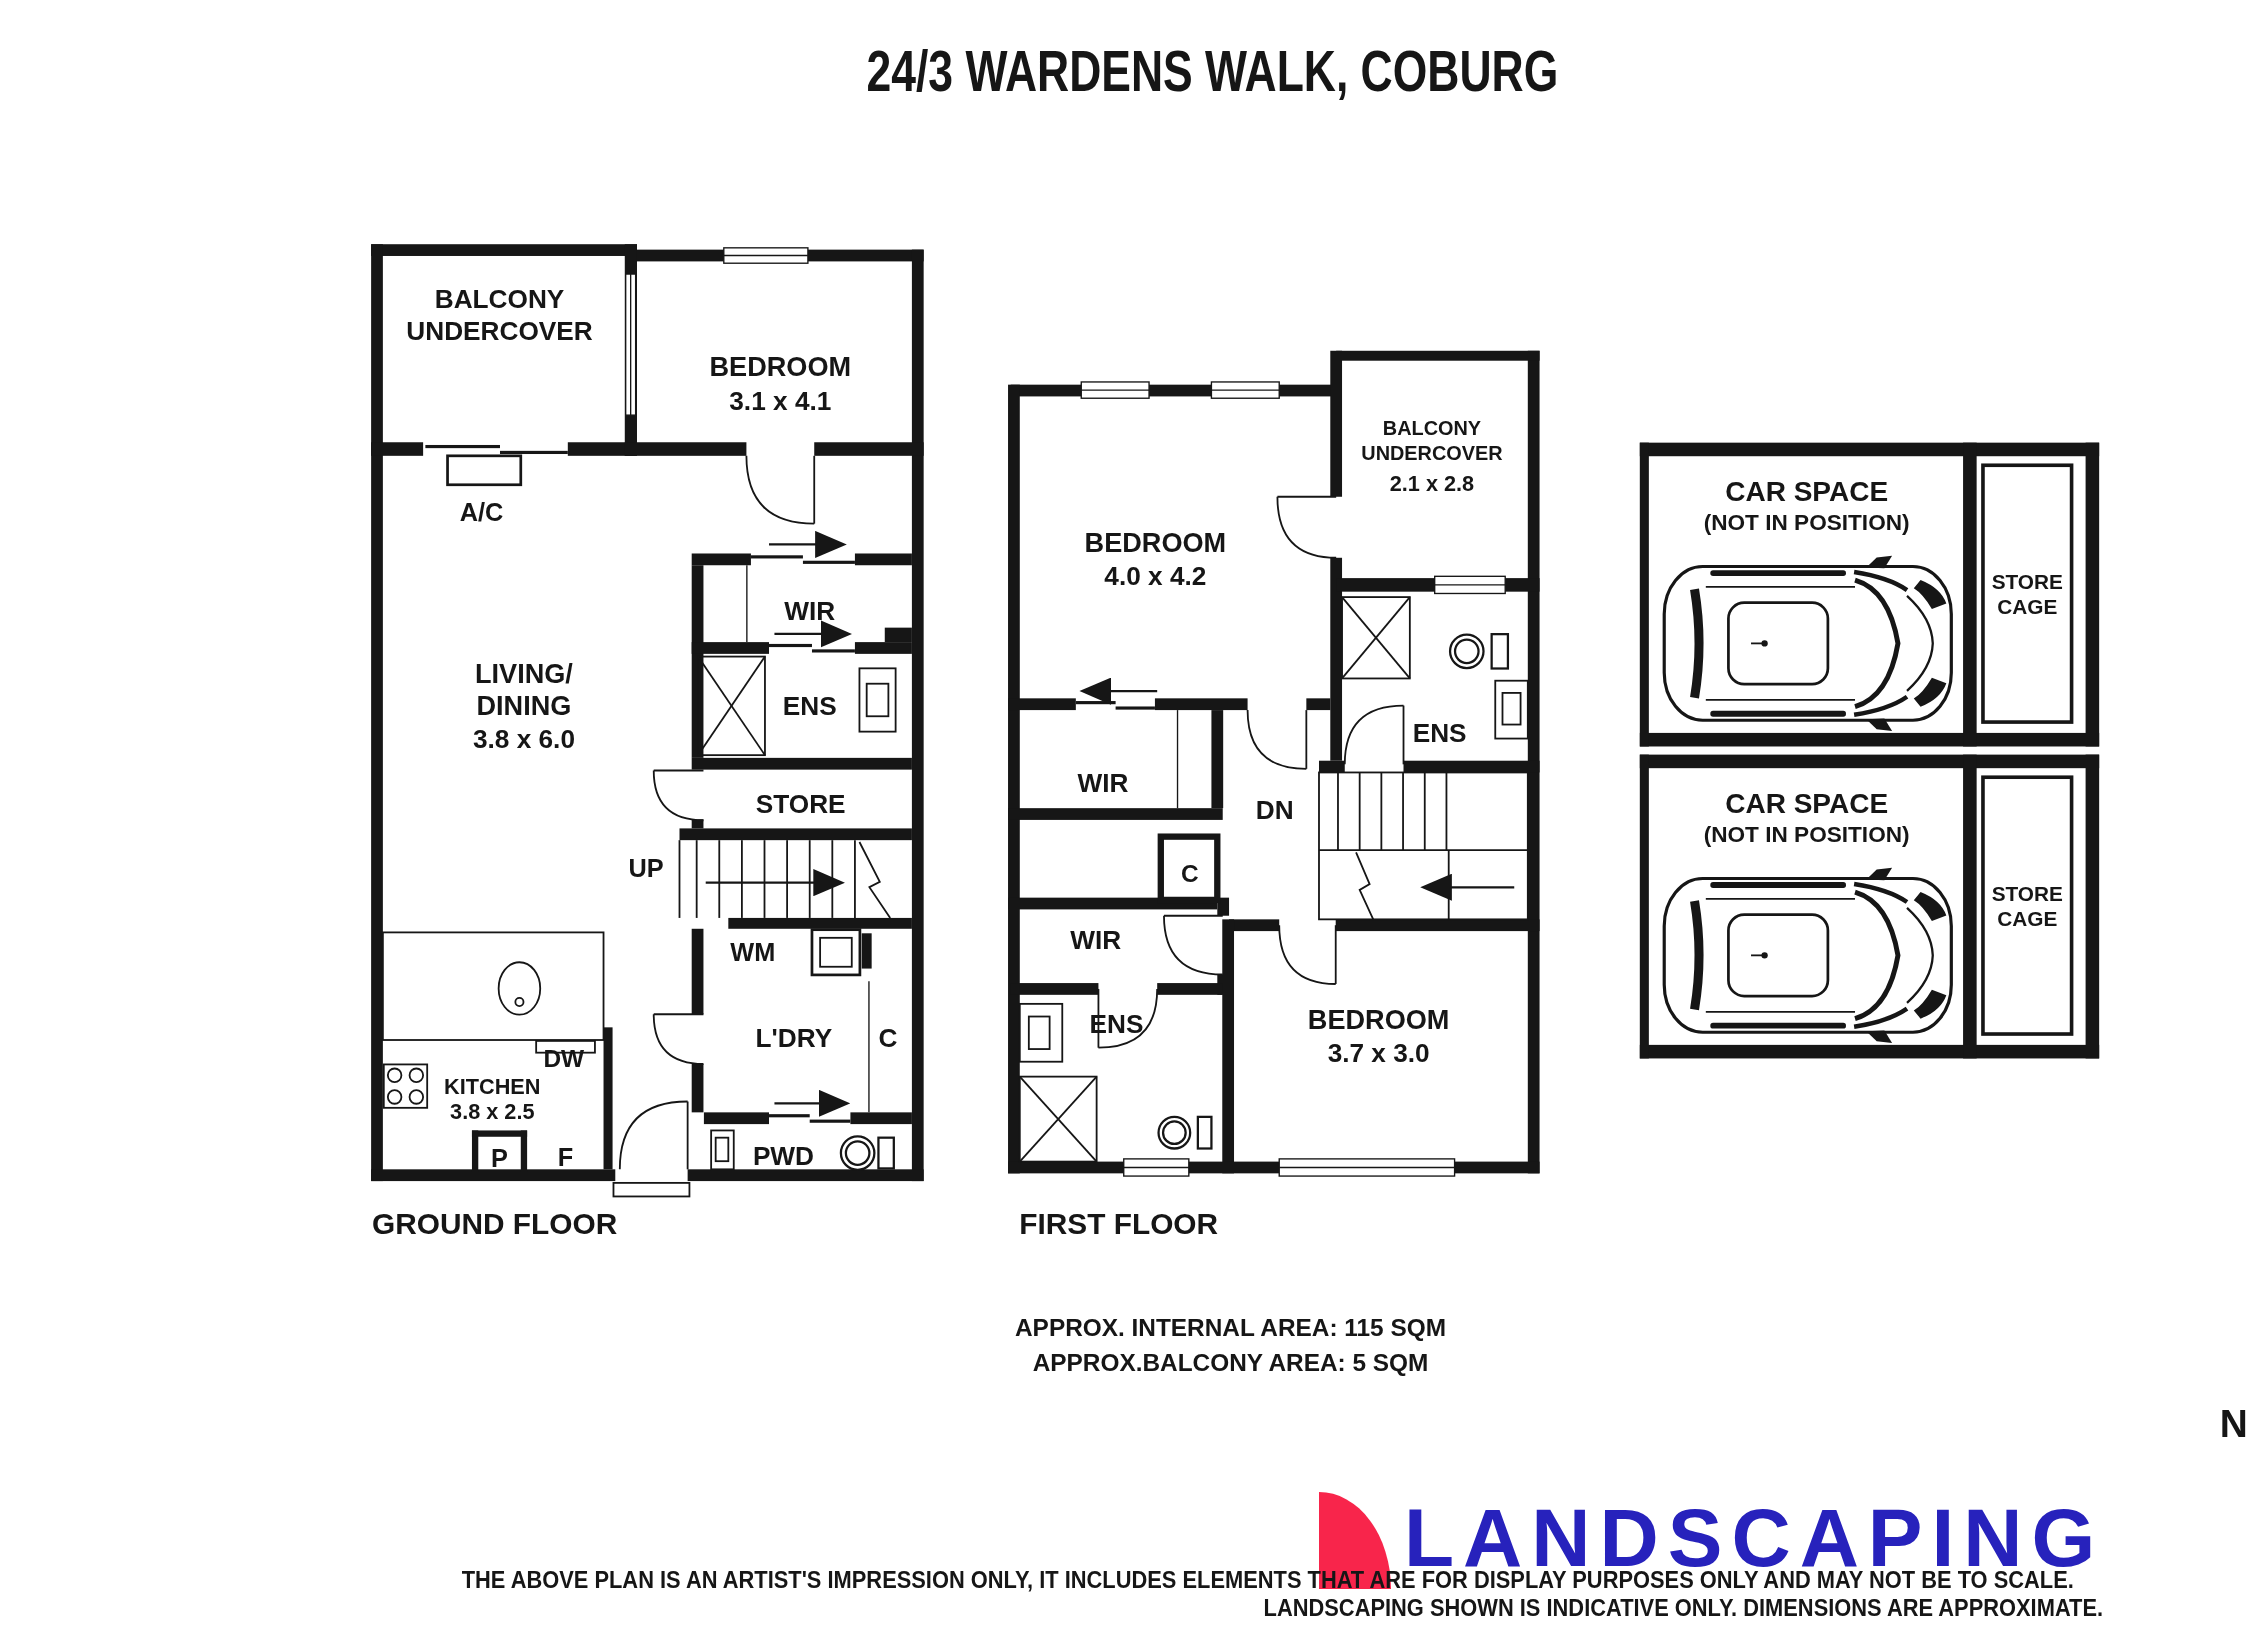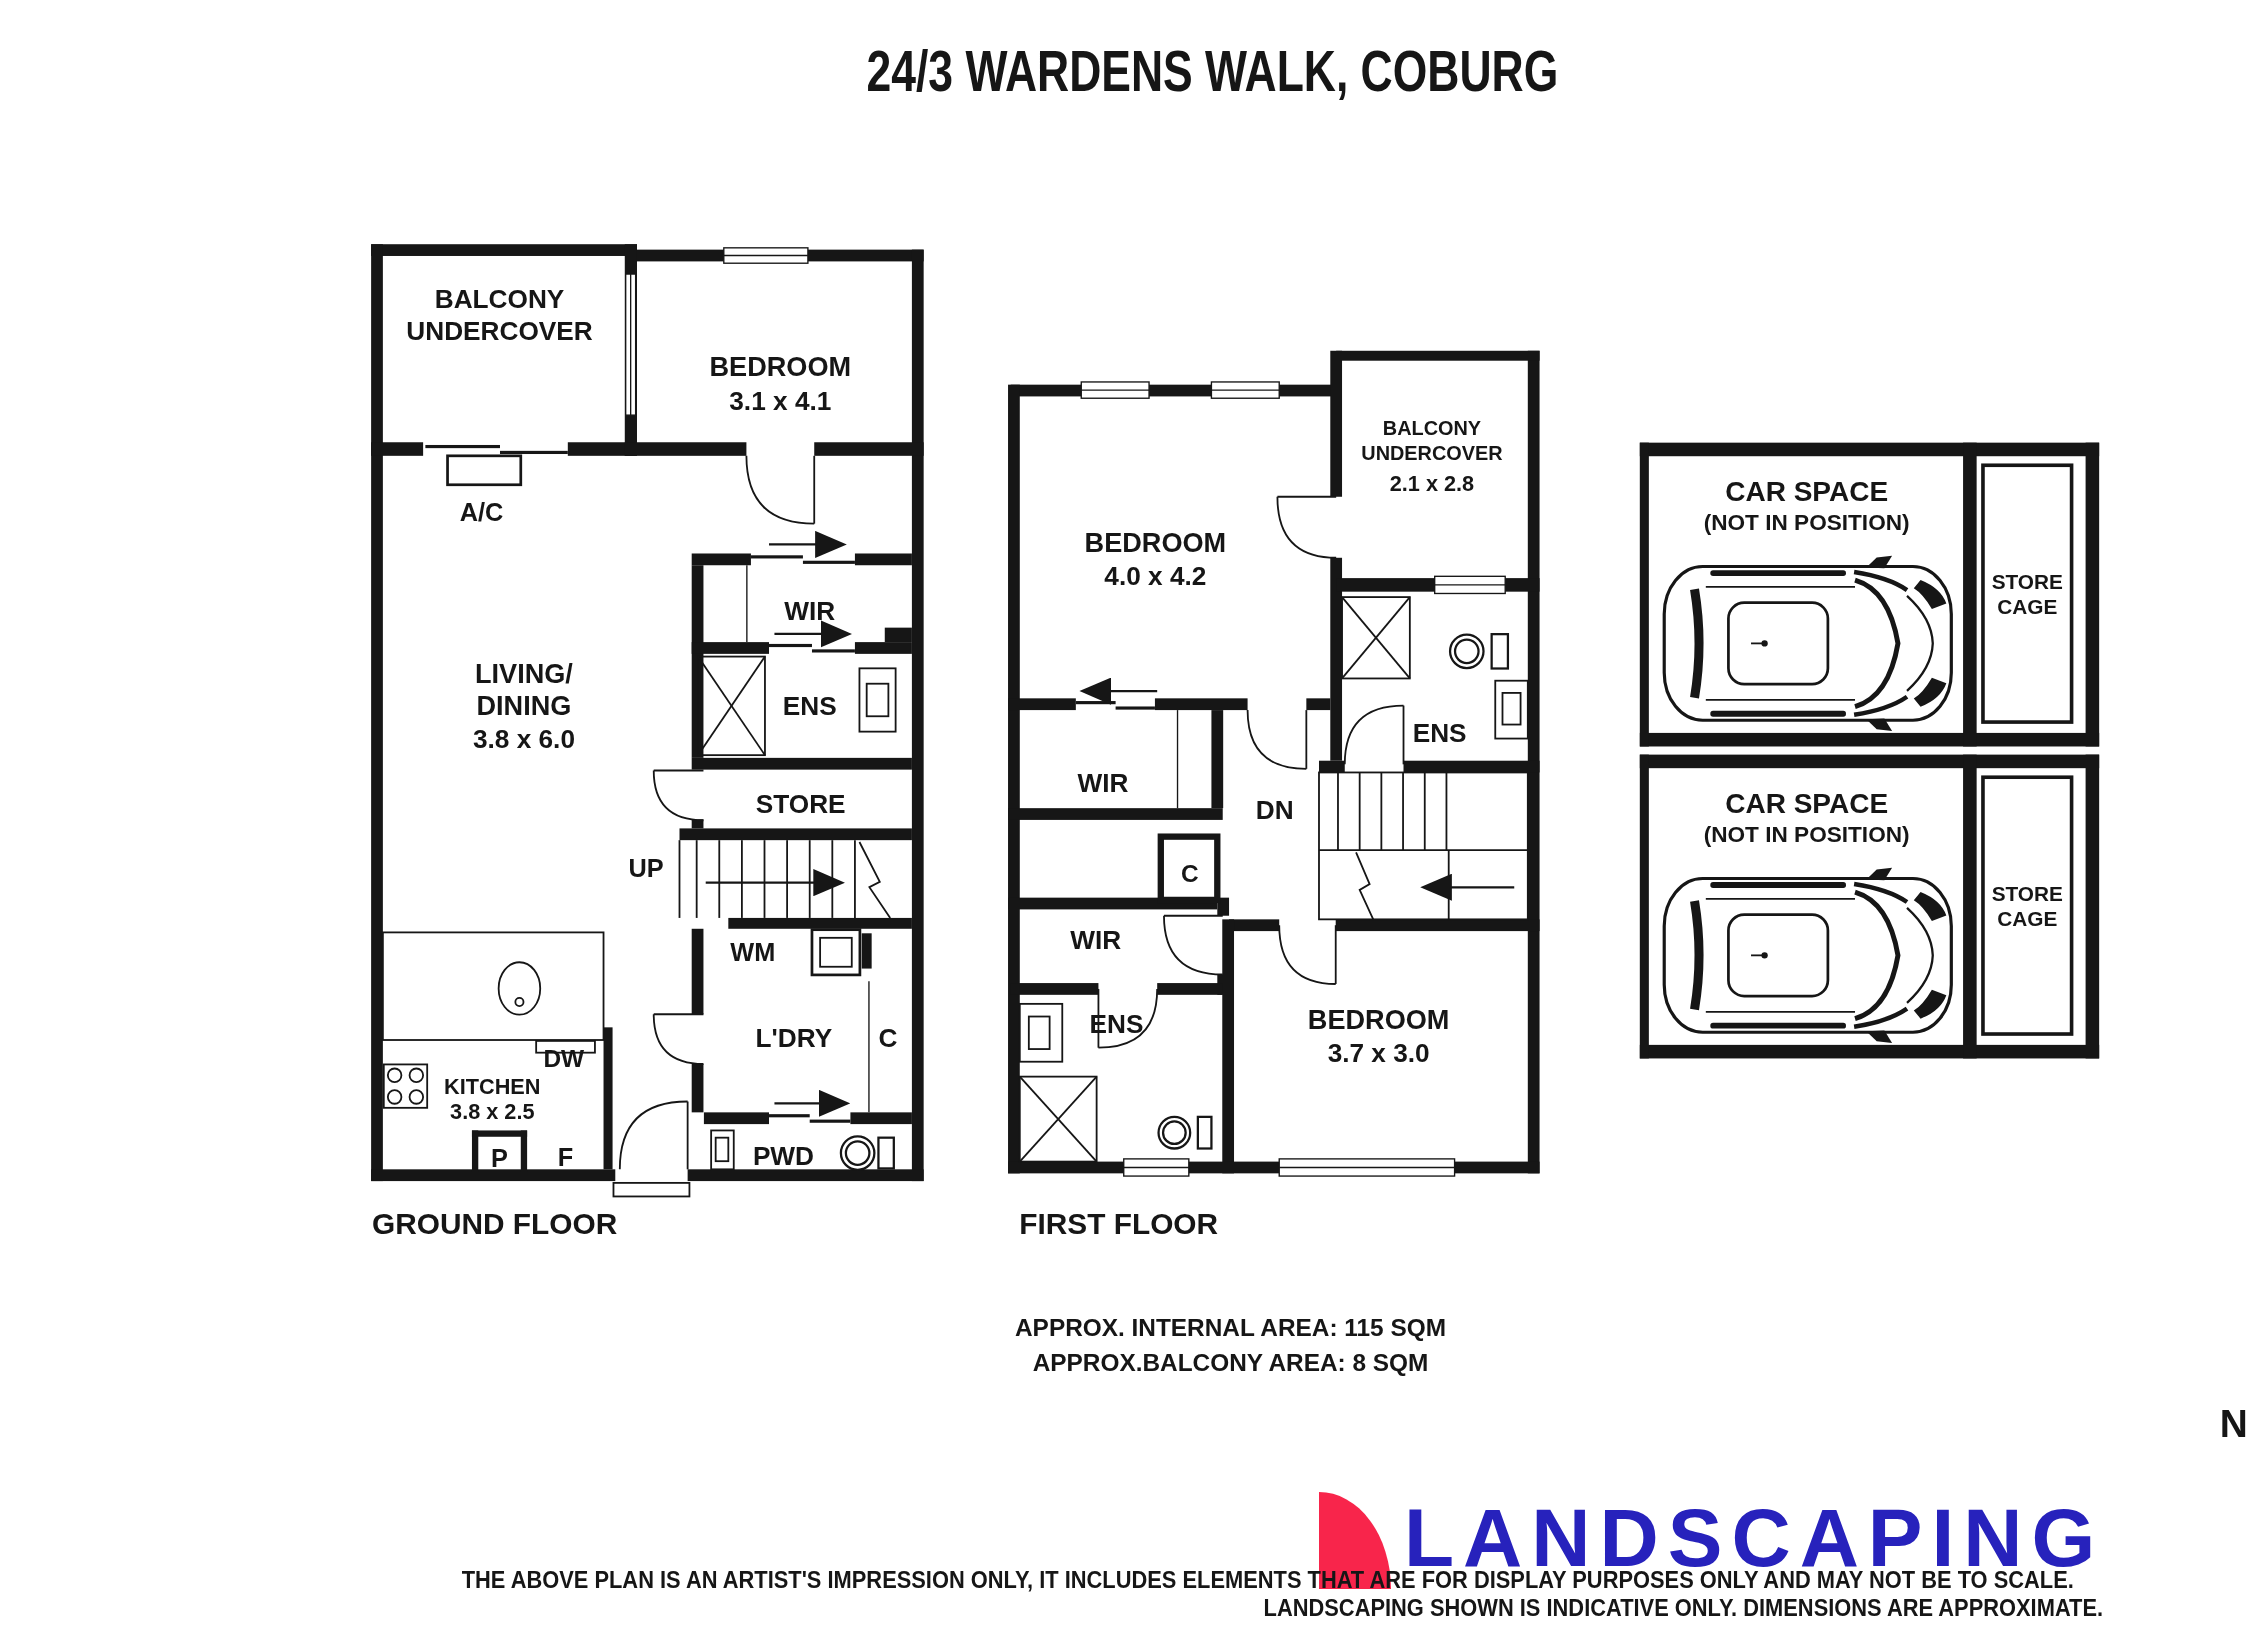--- a/index.html
+++ b/index.html
@@ -378,21 +378,21 @@
   <rect x="4385" y="1718" width="196" height="568" fill="#fff" stroke="#161616" stroke-width="8"></rect>
   <use href="#car-icon" transform="translate(3672,1932)"></use>
   <text x="3995" y="1798" font-size="62" text-anchor="middle">CAR SPACE</text>
   <text x="3995" y="1862" font-size="50" text-anchor="middle" font-weight="normal">(NOT IN POSITION)</text>
   <text x="4483" y="1992" font-size="46" text-anchor="middle" font-weight="normal">STORE</text>
   <text x="4483" y="2048" font-size="46" text-anchor="middle" font-weight="normal">CAGE</text>
 </svg>
 
 <div class="abs areas">
   <div>APPROX. INTERNAL AREA: 115 SQM</div>
-  <div>APPROX.BALCONY AREA: 8 SQM</div>
+  <div>APPROX.BALCONY AREA: 5 SQM</div>
 </div>
 
 <svg class="abs" style="left:2193px;top:1348px" width="226" height="158" viewBox="4850 2980 500 350">
   <circle cx="5136" cy="3146" r="128" fill="none" stroke="#161616" stroke-width="7"></circle>
   <line x1="5136" y1="3018" x2="5136" y2="3274" stroke="#161616" stroke-width="5"></line>
   <line x1="5136" y1="3146" x2="5264" y2="3146" stroke="#161616" stroke-width="5"></line>
   <polygon points="5008,3146 5136,3089 5136,3203" fill="#161616"></polygon>
   <text x="4940" y="3178" text-anchor="middle" class="north-label" font-weight="normal">N</text>
 </svg>
 

